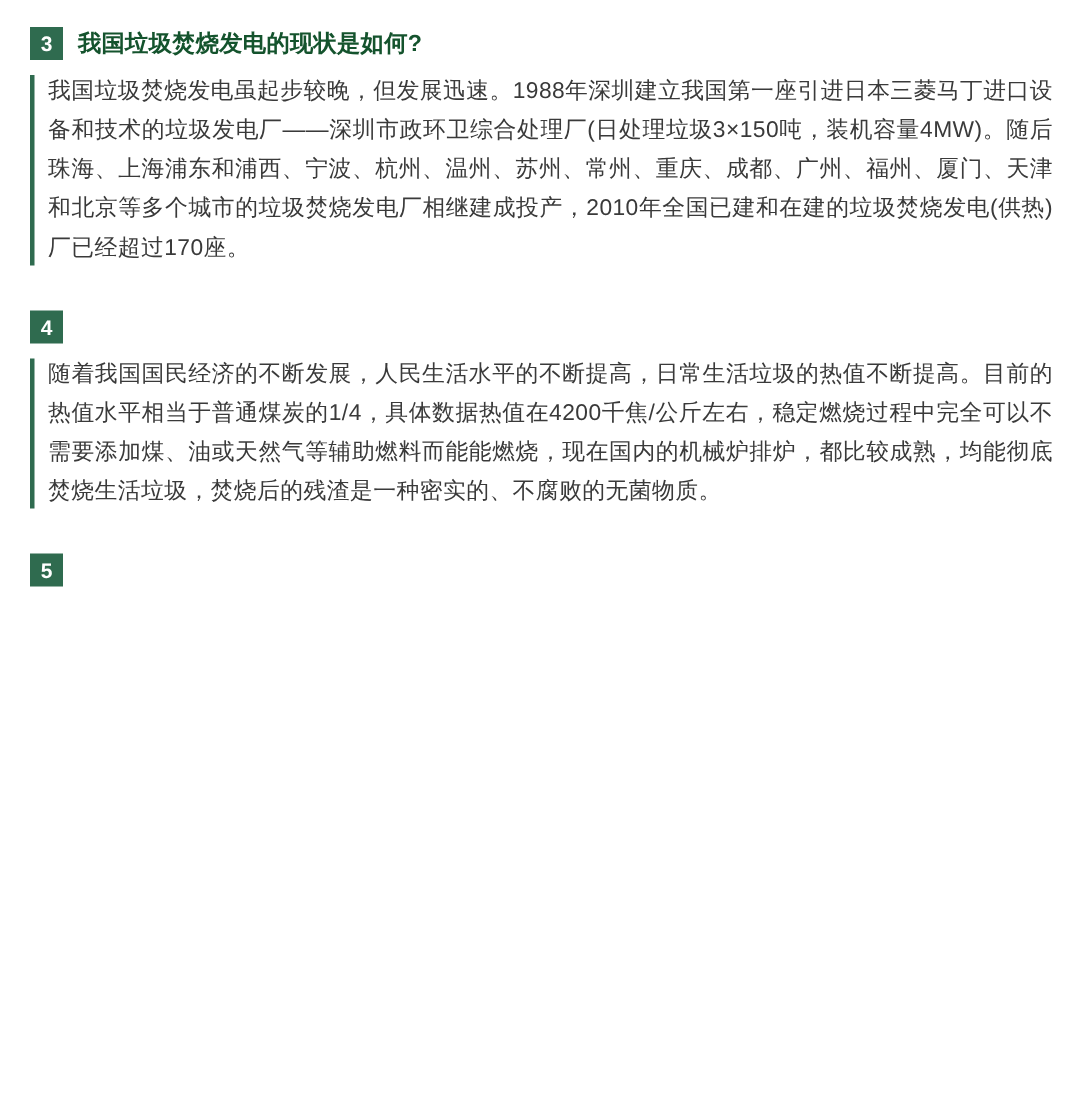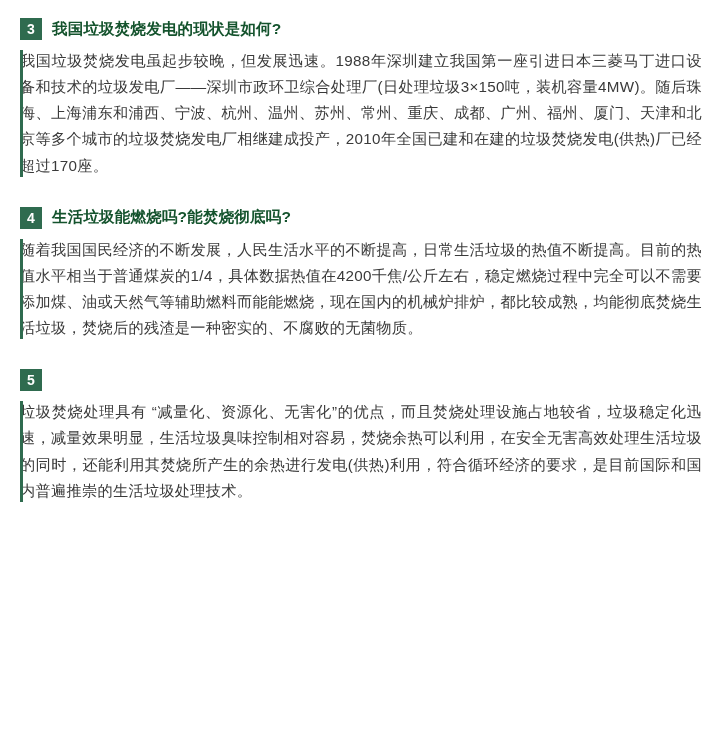--- a/index.html
+++ b/index.html
@@ -44,21 +44,21 @@
     line-height: 1;
   }
   .q-text {
     color: #14532d;
     font-size: 15.5px;
     font-weight: bold;
     letter-spacing: 0.2px;
   }
   .a-body {
     position: relative;
-    padding-left: 0;
+    padding-left: 12px;
     margin-left: 0px;
   }
   .a-body::before {
     content: "";
     position: absolute;
     left: 0;
     top: 2px;
     bottom: 2px;
     width: 3px;
     background: #2f6b4f;
@@ -89,31 +89,29 @@
     <div class="a-body">
       <p class="para">我国垃圾焚烧发电虽起步较晚，但发展迅速。1988年深圳建立我国第一座引进日本三菱马丁进口设备和技术的垃圾发电厂——深圳市政环卫综合处理厂(日处理垃圾3×150吨，装机容量4MW)。随后珠海、上海浦东和浦西、宁波、杭州、温州、苏州、常州、重庆、成都、广州、福州、厦门、天津和北京等多个城市的垃圾焚烧发电厂相继建成投产，2010年全国已建和在建的垃圾焚烧发电(供热)厂已经超过170座。</p>
     </div>
   </section>
 
   <div class="gap-sm"></div>
 
   <section class="qa-block">
     <div class="q-head">
       <span class="q-num">4</span>
-      <span class="q-text">生活垃圾能燃烧吗?能焚烧彻底吗?</span>
     </div>
     <div class="a-body">
       <p class="para">随着我国国民经济的不断发展，人民生活水平的不断提高，日常生活垃圾的热值不断提高。目前的热值水平相当于普通煤炭的1/4，具体数据热值在4200千焦/公斤左右，稳定燃烧过程中完全可以不需要添加煤、油或天然气等辅助燃料而能能燃烧，现在国内的机械炉排炉，都比较成熟，均能彻底焚烧生活垃圾，焚烧后的残渣是一种密实的、不腐败的无菌物质。</p>
     </div>
   </section>
 
   <div class="gap-sm"></div>
 
   <section class="qa-block">
     <div class="q-head">
       <span class="q-num">5</span>
     </div>
     <div class="a-body">
-      <p class="para">垃圾焚烧处理具有 “减量化、资源化、无害化”的优点，而且焚烧处理设施占地较省，垃圾稳定化迅速，减量效果明显，生活垃圾臭味控制相对容易，焚烧余热可以利用，在安全无害高效处理生活垃圾的同时，还能利用其焚烧所产生的余热进行发电(供热)利用，符合循环经济的要求，是目前国际和国内普遍推崇的生活垃圾处理技术。</p>
     </div>
   </section>
 
 </div>
 
 </body></html>

